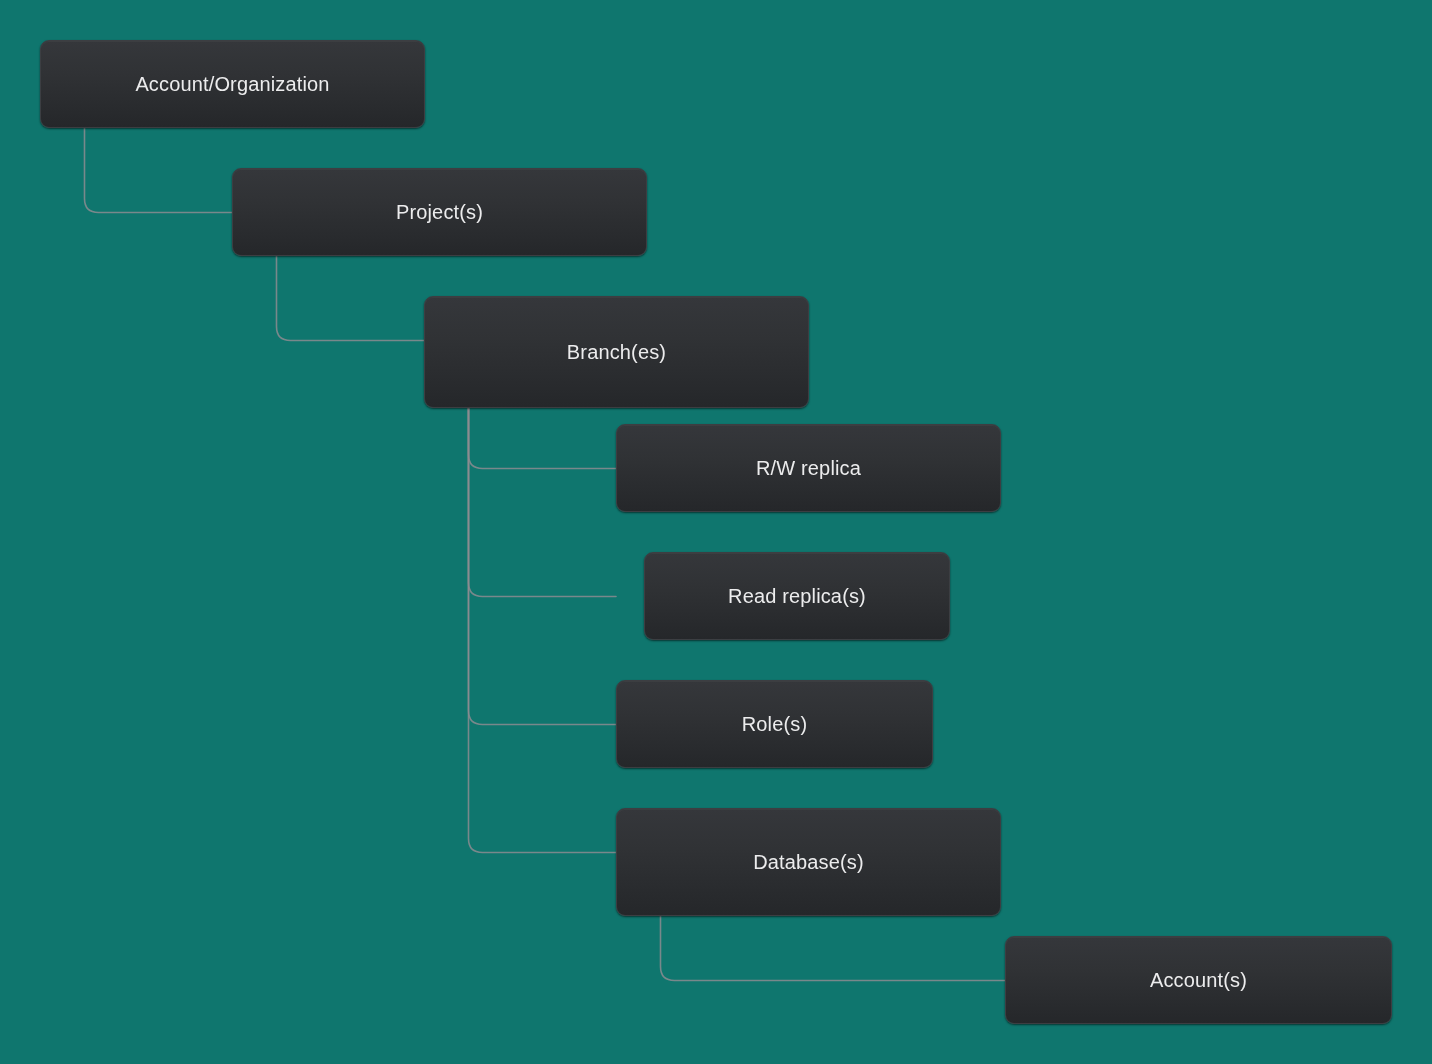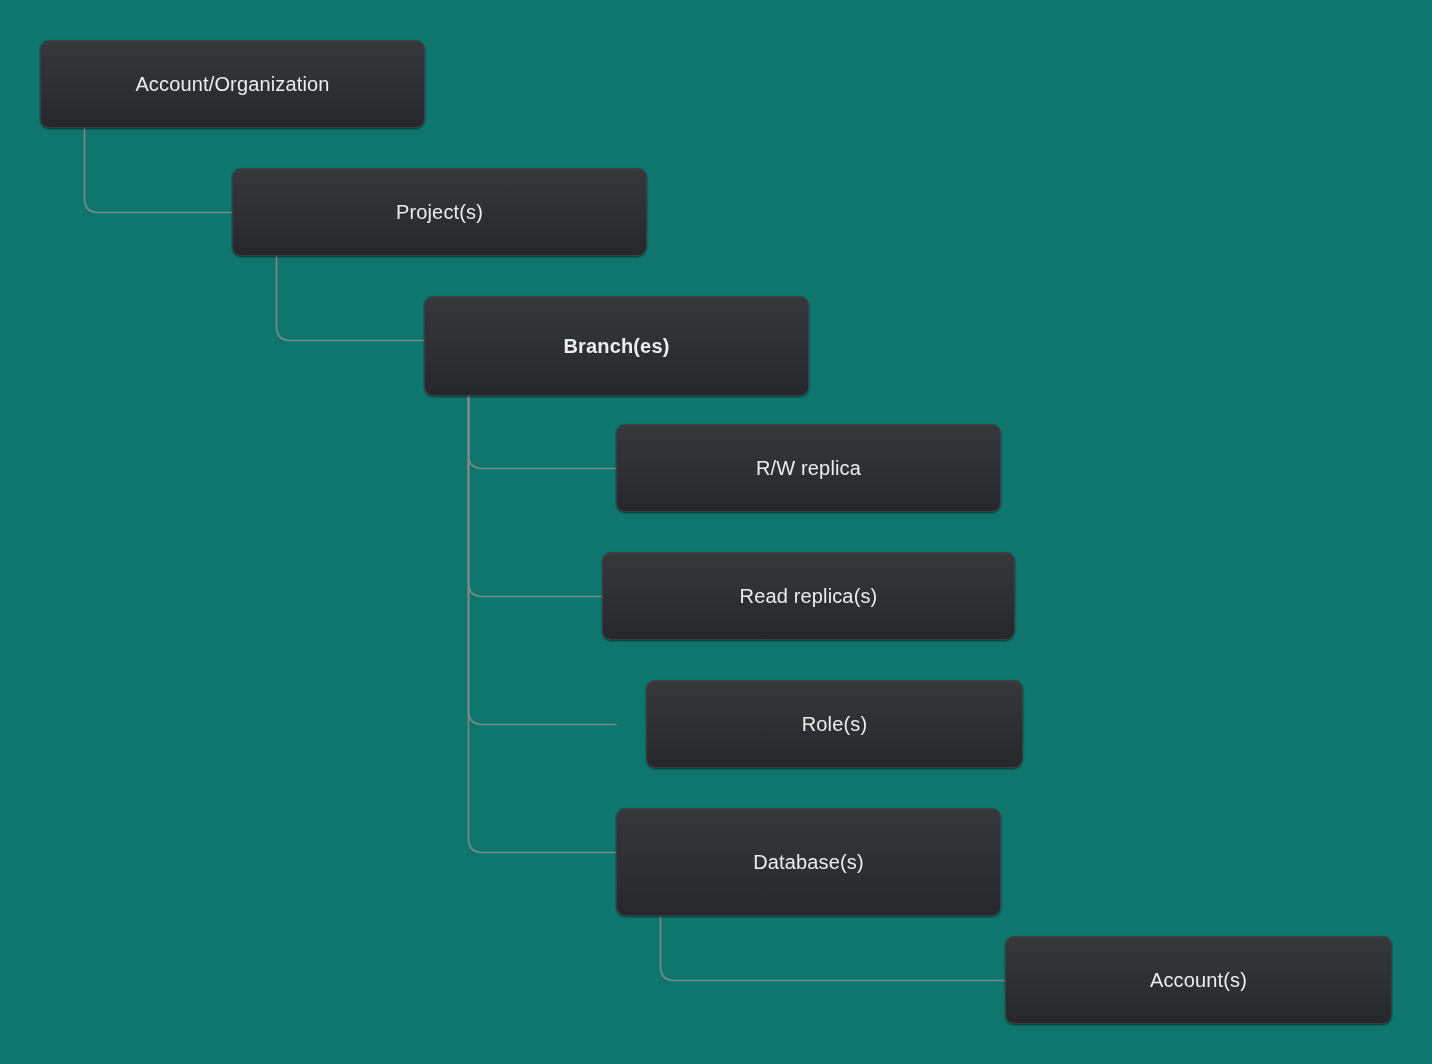--- a/index.html
+++ b/index.html
@@ -62,30 +62,30 @@
       <path d="M 468.5 384 L 468.5 838.5 Q 468.5 852.5 482.5 852.5 L 616 852.5" fill="none" stroke="#8c8c90" stroke-width="1.6" stroke-linecap="round" opacity="0.85"></path>
       <path d="M 660.5 896 L 660.5 966.5 Q 660.5 980.5 674.5 980.5 L 1005 980.5" fill="none" stroke="#8c8c90" stroke-width="1.6" stroke-linecap="round" opacity="0.85"></path>
     </svg>
   <div id="nodes">
       <div class="node" style="left: 40px; top: 40px; width: 385px; height: 88px;">
         <span class="node-label">Account/Organization</span>
       </div>
       <div class="node" style="left: 232px; top: 168px; width: 415px; height: 88px;">
         <span class="node-label">Project(s)</span>
       </div>
-      <div class="node" style="left: 424px; top: 296px; width: 385px; height: 100px; font-weight: bold;">
+      <div class="node" style="left: 424px; top: 296px; width: 385px; height: 112px;">
         <span class="node-label">Branch(es)</span>
       </div>
       <div class="node" style="left: 616px; top: 424px; width: 385px; height: 88px;">
         <span class="node-label">R/W replica</span>
       </div>
-      <div class="node" style="left: 602px; top: 552px; width: 413px; height: 88px;">
+      <div class="node" style="left: 644px; top: 552px; width: 306px; height: 88px;">
         <span class="node-label">Read replica(s)</span>
       </div>
-      <div class="node" style="left: 616px; top: 680px; width: 377px; height: 88px; margin-left: 30px;">
+      <div class="node" style="left: 616px; top: 680px; width: 317px; height: 88px;">
         <span class="node-label">Role(s)</span>
       </div>
       <div class="node" style="left: 616px; top: 808px; width: 385px; height: 108px;">
         <span class="node-label">Database(s)</span>
       </div>
       <div class="node" style="left: 1005px; top: 936px; width: 387px; height: 88px;">
         <span class="node-label">Account(s)</span>
       </div>
     </div>
 </div>

